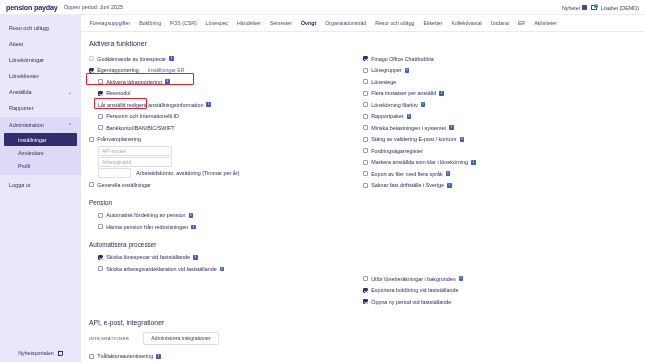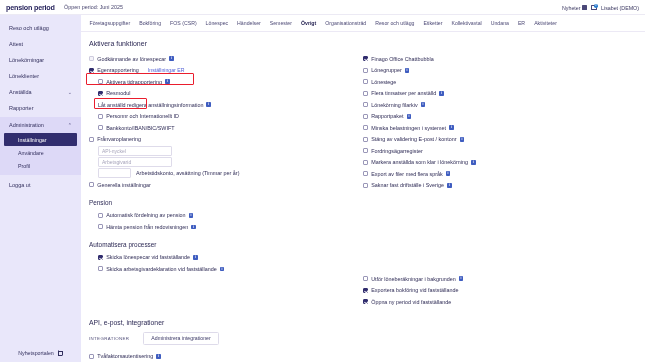--- a/index.html
+++ b/index.html
@@ -166,21 +166,21 @@
     position:absolute; border:1px solid #ea1d2d; border-radius:1px;
     pointer-events:none;
   }
 </style>
 </head>
 <body>
 
 <div id="topbar">
   <div id="logo">
     <span>pension</span>
-    <span class="pd">period</span>
+    <span class="pd">payday</span>
   </div>
   <div id="period">Öppen period: Juni 2025</div>
   <div id="topright">
     <div class="tr-item">
       <span>Nyheter</span>
       <span class="glyph-sq"></span>
     </div>
     <div class="tr-item">
       <span class="glyph-mail">
         <span class="badge">0</span>

